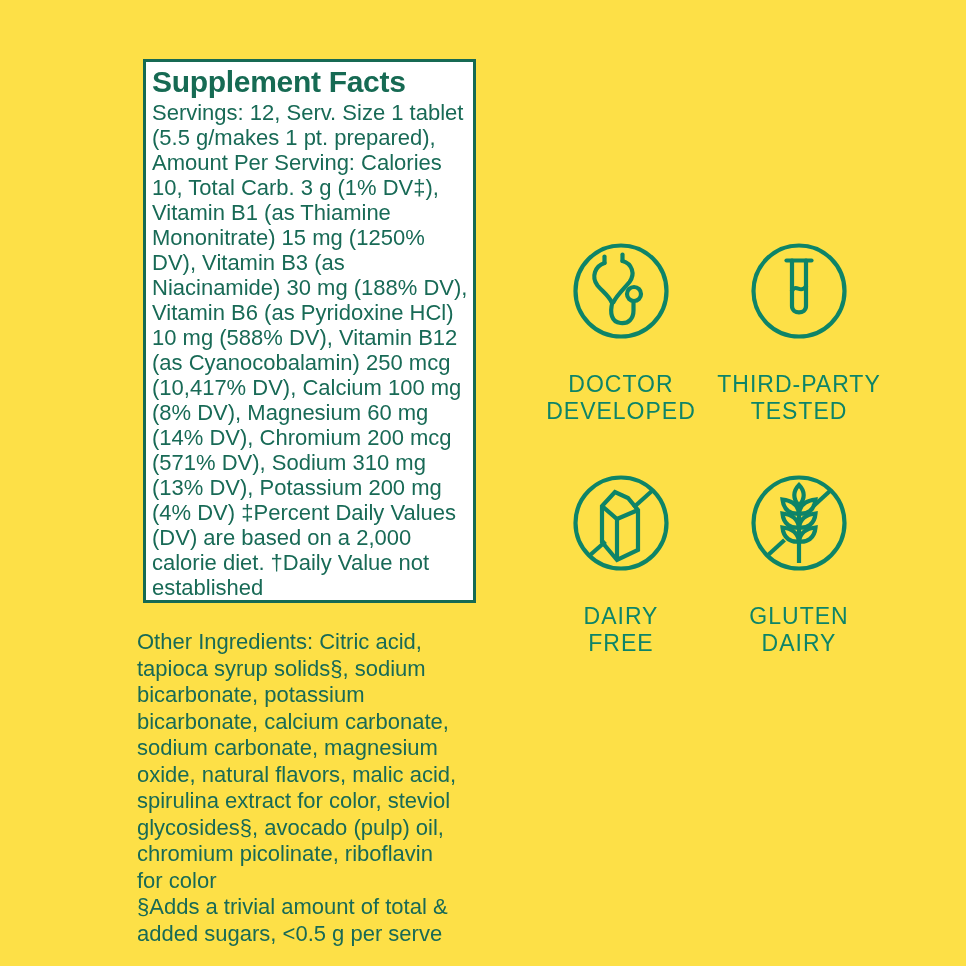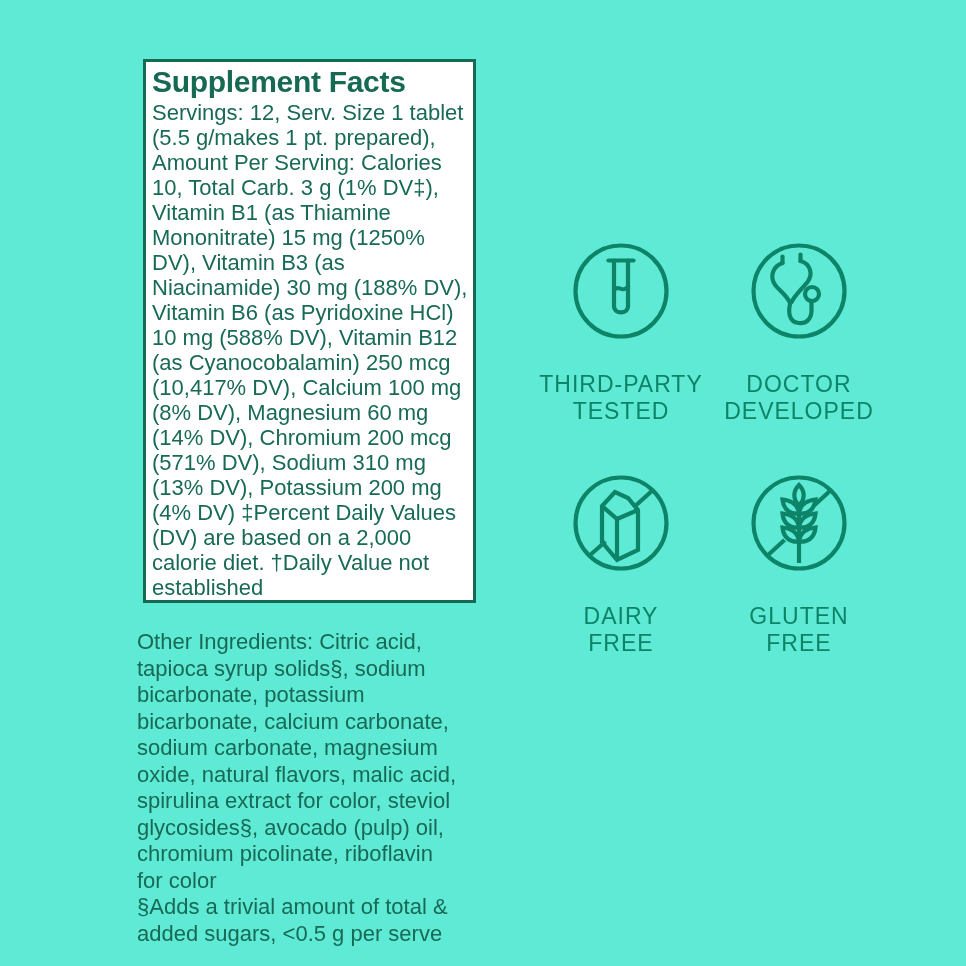--- a/index.html
+++ b/index.html
@@ -1,17 +1,17 @@
 <!DOCTYPE html>
 <html><head>
 <meta charset="utf-8">
 <style>
   html,body{margin:0;padding:0;background:#dcf3ef;}
   .stage{
-    position:relative;width:966px;height:966px;background:#5eead4;
+    position:relative;width:966px;height:966px;background:#fde047;
     font-family:"Liberation Sans",sans-serif;color:#186a56;overflow:hidden;
   }
   .facts-box{
     position:absolute;left:143px;top:59px;width:333px;height:544px;
     background:#ffffff;border:3px solid #166a53;box-sizing:border-box;
     padding:2px 5px 0 6px;
   }
   .facts-title{
     margin:0;font-size:30px;font-weight:bold;line-height:36px;
     letter-spacing:-0.3px;color:#166a53;
@@ -80,46 +80,46 @@
 §Adds a trivial amount of total &amp;
 added sugars, &lt;0.5 g per serve</p>
 
   <div class="badges">
 
     <div class="badge">
       <span class="badge-icon">
         <svg viewBox="0 0 100 100">
           <circle class="stroke" cx="50" cy="50" r="45.5"></circle>
           <g class="stroke cap-round">
-            <path d="M37.5,19.5 L62.5,19.5"></path>
-            <path d="M43,19.5 L43,65 C43,73.5 57,73.5 57,65 L57,19.5"></path>
-            <path d="M43,49.5 C47.5,42.5 51,53 57,45.5"></path>
-          </g>
-        </svg>
-      </span>
-      <div class="badge-label">THIRD-PARTY
-TESTED</div>
-    </div>
-
-    <div class="badge">
-      <span class="badge-icon">
-        <svg viewBox="0 0 100 100">
-          <circle class="stroke" cx="50" cy="50" r="45.5"></circle>
-          <g class="stroke cap-round">
             <path d="M33.5,15.5 L33.5,22"></path>
             <path d="M51.5,13.5 L51.5,20"></path>
             <path d="M33.5,22 C24,25 20,36 26.5,44.5 C31,50 37.5,54.5 40.5,61"></path>
             <path d="M51.5,20 C61,22.5 64.5,33 58.5,41 C54.5,46 45.5,54.5 42.5,61"></path>
             <path d="M41.5,61 C38.5,72 40.5,81 49.5,82 C58,83 62.5,77 62.5,69.5 L62.5,61"></path>
             <circle cx="63" cy="53" r="7"></circle>
           </g>
         </svg>
       </span>
       <div class="badge-label">DOCTOR
 DEVELOPED</div>
+    </div>
+
+    <div class="badge">
+      <span class="badge-icon">
+        <svg viewBox="0 0 100 100">
+          <circle class="stroke" cx="50" cy="50" r="45.5"></circle>
+          <g class="stroke cap-round">
+            <path d="M37.5,19.5 L62.5,19.5"></path>
+            <path d="M43,19.5 L43,65 C43,73.5 57,73.5 57,65 L57,19.5"></path>
+            <path d="M43,49.5 C47.5,42.5 51,53 57,45.5"></path>
+          </g>
+        </svg>
+      </span>
+      <div class="badge-label">THIRD-PARTY
+TESTED</div>
     </div>
 
     <div class="badge">
       <span class="badge-icon">
         <svg viewBox="0 0 100 100">
           <circle class="stroke" cx="50" cy="50" r="45.5"></circle>
           <g class="stroke">
             <path d="M82,17 L62.5,34.5"></path>
             <path d="M18,83 L34.5,68.5"></path>
             <path d="M44,19 L31,33 L31,69 L46,87 L67,77 L67,37 L57,25 Z"></path>
@@ -146,17 +146,17 @@
             <path d="M50,68.5 C42,69.5 34.5,65.5 33.5,54.5 C42,55.5 49,59.5 50,68.5 Z"></path>
             <path d="M50,68.5 C58,69.5 65.5,65.5 66.5,54.5 C58,55.5 51,59.5 50,68.5 Z"></path>
           </g>
           <g class="stroke">
             <path d="M82,17 L64,33.5"></path>
             <path d="M18,83 L35.5,67"></path>
           </g>
         </svg>
       </span>
       <div class="badge-label">GLUTEN
-FREE</div>
+DAIRY</div>
     </div>
 
   </div>
 </div>
 
 </body></html>

